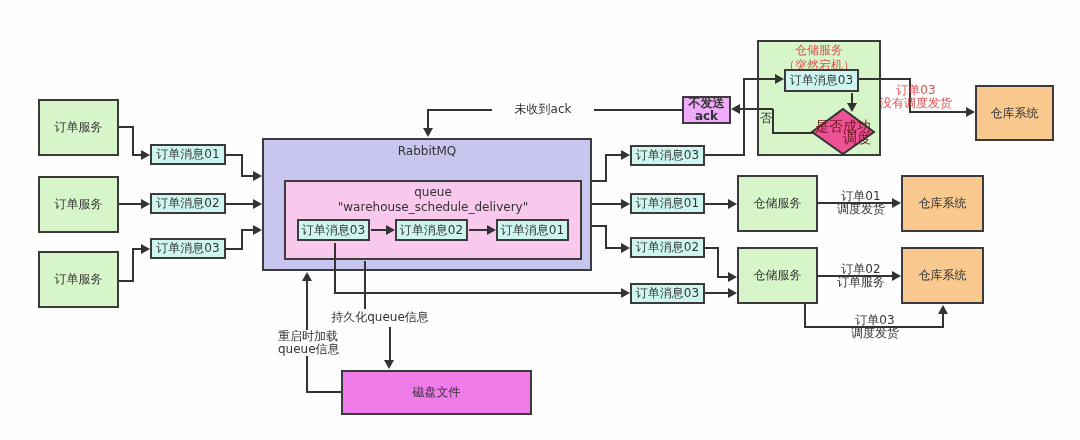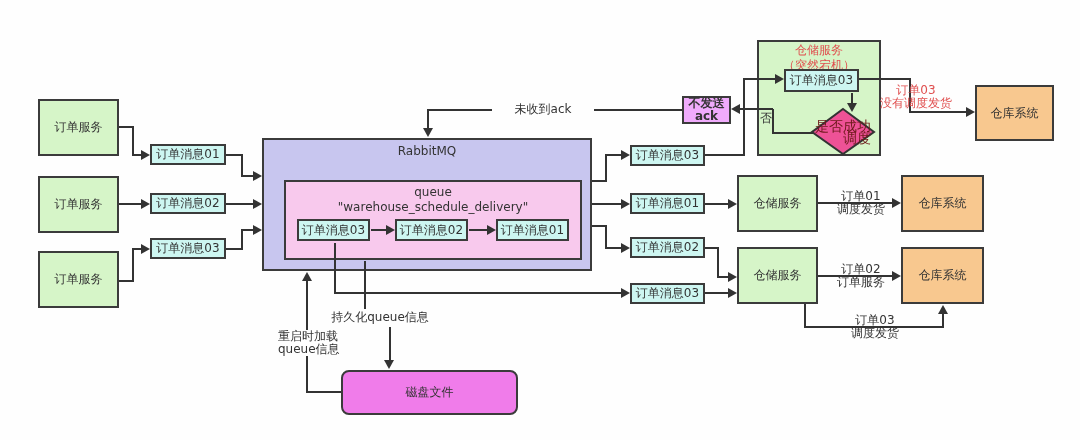--- a/index.html
+++ b/index.html
@@ -77,21 +77,21 @@
   <div class="box hotpink" style="left:682px;top:96px;width:49px;height:28px;line-height:13px;white-space:pre-line;">不发送
 ack</div>
 
   <div class="box green" style="left:737px;top:175px;width:81px;height:57px;">仓储服务</div>
   <div class="box green" style="left:737px;top:247px;width:81px;height:57px;">仓储服务</div>
 
   <div class="box orange" style="left:975px;top:85px;width:79px;height:56px;">仓库系统</div>
   <div class="box orange" style="left:901px;top:175px;width:83px;height:57px;">仓库系统</div>
   <div class="box orange" style="left:901px;top:247px;width:83px;height:57px;">仓库系统</div>
 
-  <div class="box magenta" style="left:341px;top:370px;width:177px;height:45px;border-radius:8px;">磁盘文件</div>
+  <div class="box magenta" style="left:341px;top:370px;width:191px;height:45px;">磁盘文件</div>
 
   <div class="hl" style="left:119px;top:126px;width:15px;"></div>
   <div class="vl" style="left:132px;top:126px;height:30px;"></div>
   <div class="hl" style="left:132px;top:154px;width:10px;"></div>
   <div class="ar" style="left:141px;top:150px;"></div>
 
   <div class="hl" style="left:226px;top:154px;width:17px;"></div>
   <div class="vl" style="left:241px;top:154px;height:23px;"></div>
   <div class="hl" style="left:241px;top:175px;width:13px;"></div>
   <div class="ar" style="left:253px;top:171px;"></div>

